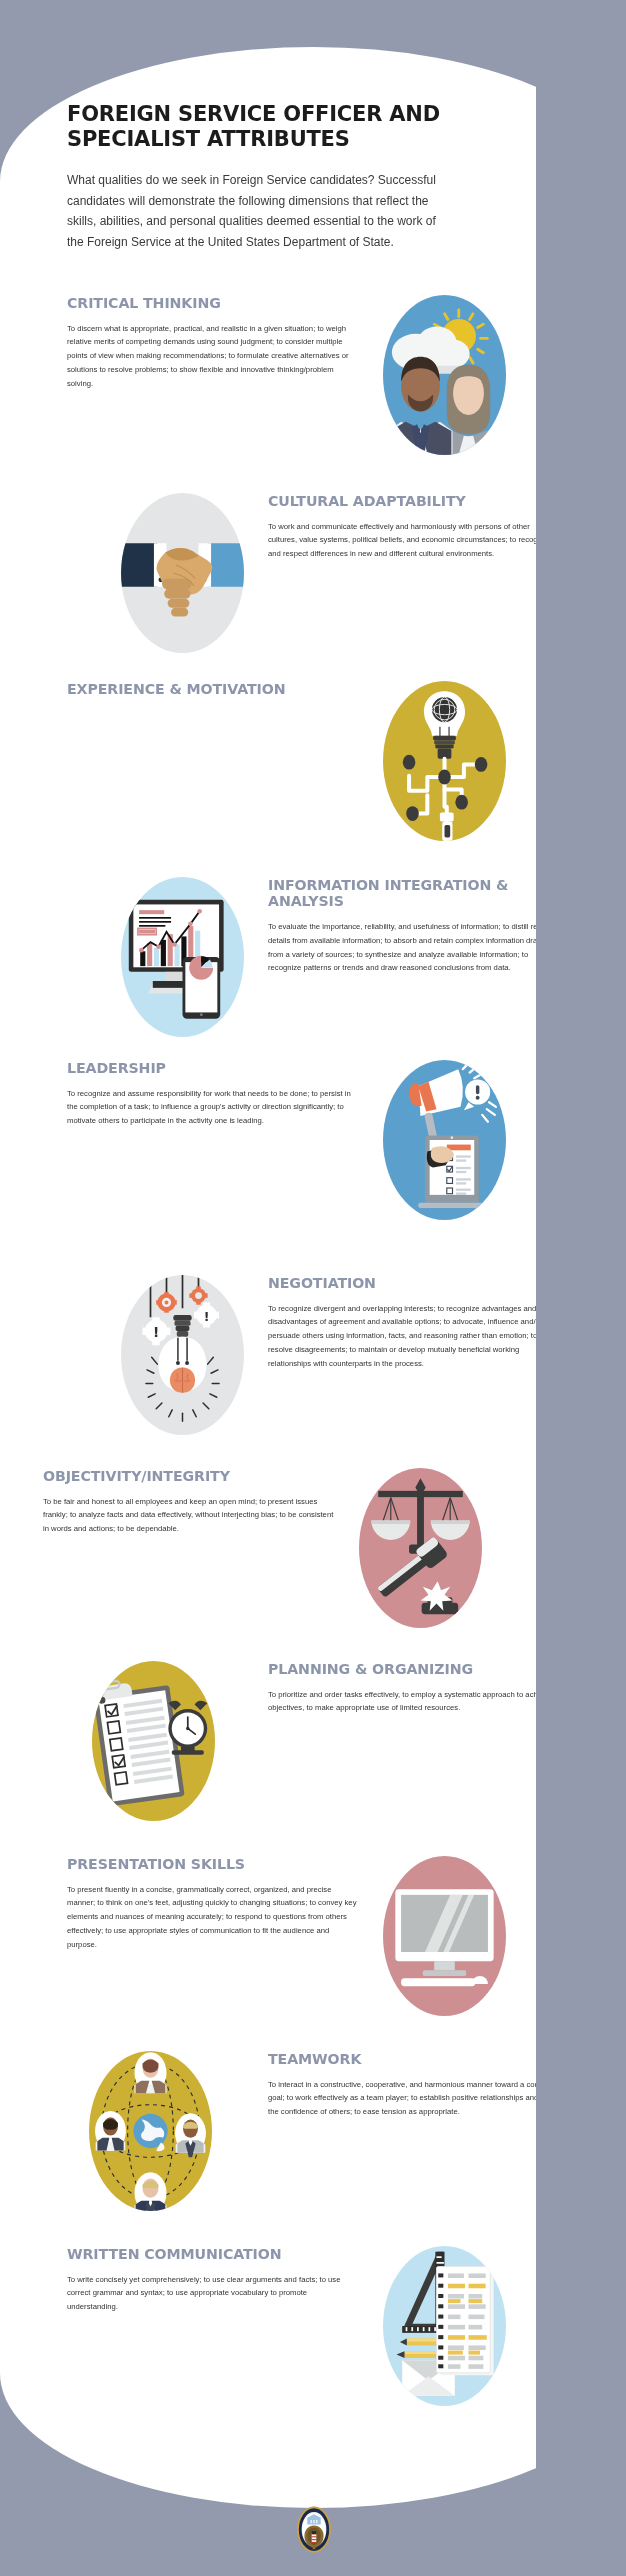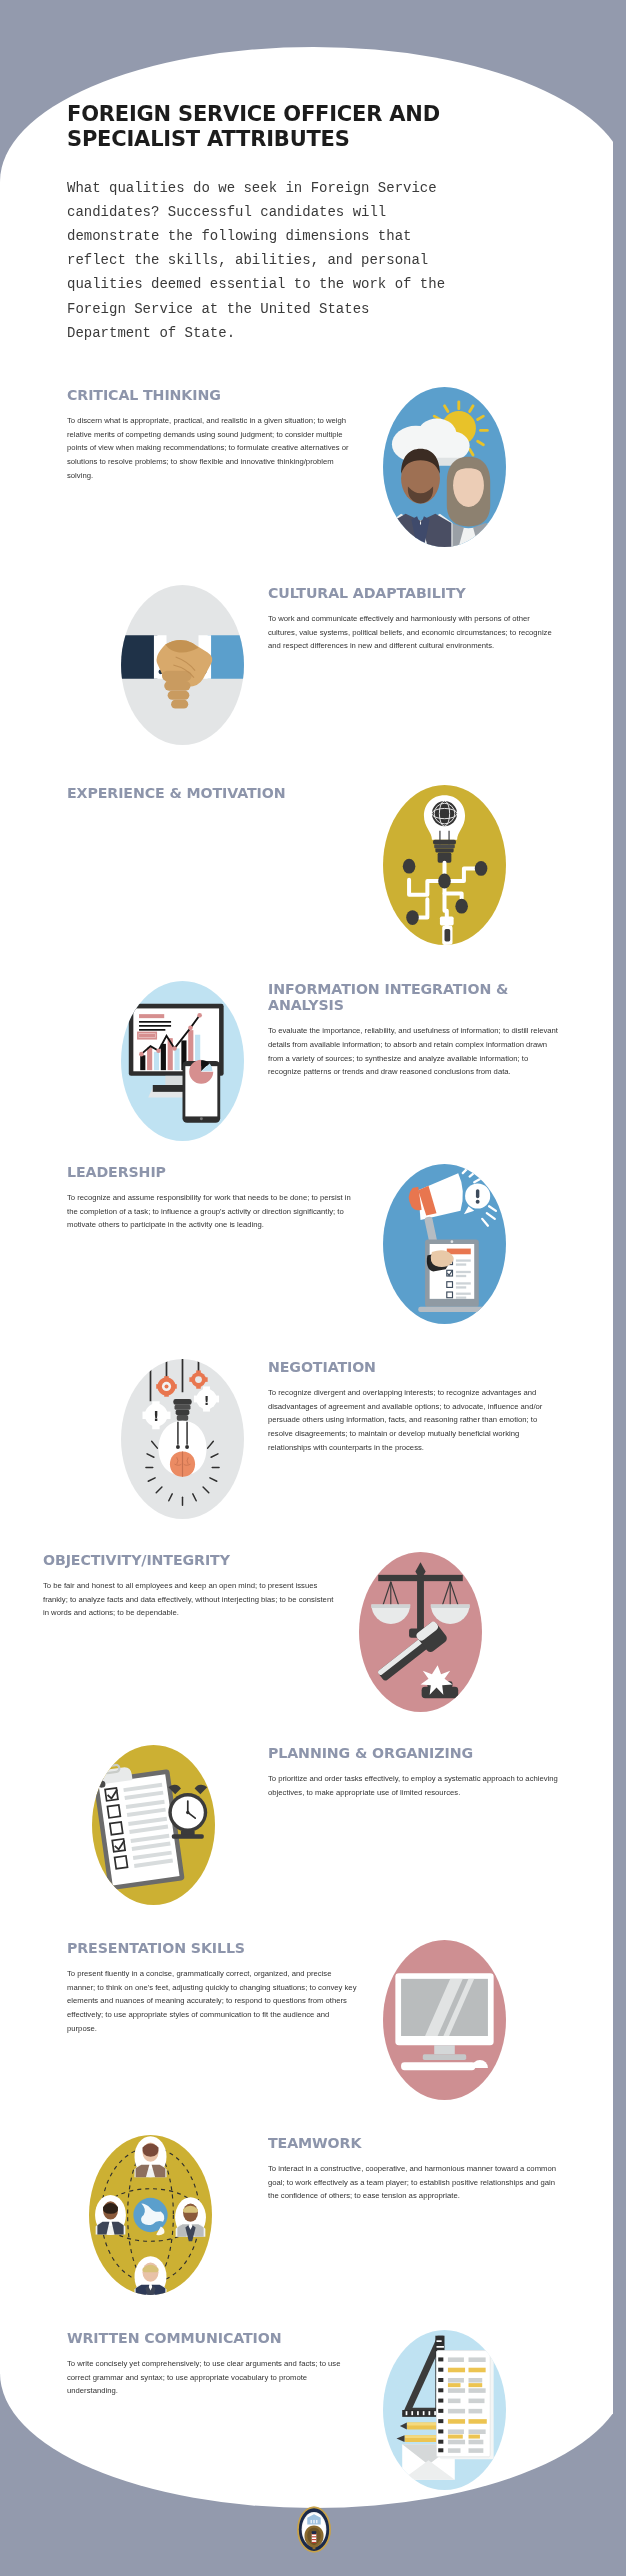--- a/index.html
+++ b/index.html
@@ -3,21 +3,21 @@
 <meta charset="utf-8">
 <style>
   * { box-sizing: border-box; margin: 0; padding: 0; }
   html, body {
     width: 627px;
     background: #939aad;
     font-family: "Liberation Sans", sans-serif;
   }
   .poster {
     position: relative;
-    width: 613px;
+    width: 536px;
     height: 2576px;
     background: #939aad;
     overflow: hidden;
   }
   
   .sheet {
     position: absolute;
     left: 0;
     top: 47px;
     width: 627px;
@@ -38,26 +38,25 @@
     font-family: "DejaVu Sans", sans-serif;
     font-weight: bold;
     font-size: 21px;
     line-height: 1.17;
     letter-spacing: -0.2px;
     color: #1c1c1c;
     text-transform: uppercase;
     max-width: 399px;
   }
   .intro {
-    margin-top: 25px;
-    font-size: 14px;
+    margin-top: 19px;
+    font-size: 12px;
     line-height: 1.72;
     color: #3a3a3a;
     max-width: 387px;
-    font-family: Liberation Mono, monospace;
   }
 
   
   .section {
     position: relative;
     display: flex;
     align-items: flex-start;
     padding: 0 67px 0 67px;
   }
   .section.left-text  { flex-direction: row; }
@@ -207,21 +206,21 @@
             </g>
             <g stroke="#bb8a4f" stroke-width="2" fill="none" opacity="0.8">
               <path d="M96 126 q22 8 34 24"></path>
               <path d="M92 140 q24 6 36 22"></path>
             </g>
           </svg>
         </div>
       </div>
     </div>
 
-    <div class="section left-text" style="margin-top:40px;">
+    <div class="section left-text" style="margin-top:28px;">
       <div class="textcol">
         <div class="sec-title">EXPERIENCE &amp; MOTIVATION</div>
       </div>
       <div class="iconcol">
         <div class="circle c-gold">
           <svg viewBox="0 0 216 280" preserveAspectRatio="xMidYMid slice">
             <path d="M108 18 c22 0 36 16 36 36 c0 20-14 28-14 42 h-44 c0-14-14-22-14-42 c0-20 14-36 36-36z" fill="#ffffff"></path>
             <circle cx="108" cy="50" r="22" fill="#333333"></circle>
             <g stroke="#f2f2f2" stroke-width="1.6" fill="none">
               <ellipse cx="108" cy="50" rx="22" ry="9"></ellipse>
@@ -357,21 +356,21 @@
               <rect x="128" y="225" width="26" height="4" fill="#cdd3d7"></rect>
                 <rect x="128" y="232" width="18" height="4" fill="#cdd3d7"></rect>
             </g>
             <path d="M78 160 q-4 24 10 28 l22-4 q10-12-2-20 l-14-8z" fill="#111" opacity="0.9"></path>
             <path d="M86 154 q22-8 34 4 q8 8 0 16 q-12 10-28 4 q-12-6-6-24z" fill="#e8c9a8"></path>
           </svg>
         </div>
       </div>
     </div>
 
-    <div class="section right-text" style="margin-top:35px;padding-left:12px;">
+    <div class="section right-text" style="margin-top:55px;padding-left:12px;">
       <div class="textcol">
         <div class="sec-title">NEGOTIATION</div>
         <div class="sec-body">To recognize divergent and overlapping interests; to recognize advantages and disadvantages of agreement and available options; to advocate, influence and/or persuade others using information, facts, and reasoning rather than emotion; to resolve disagreements; to maintain or develop mutually beneficial working relationships with counterparts in the process.</div>
       </div>
       <div class="iconcol">
         <div class="circle c-ltgray">
           <svg viewBox="0 0 216 280" preserveAspectRatio="xMidYMid slice">
             <g stroke="#2e2e2e" stroke-width="3">
               <line x1="52" y1="0" x2="52" y2="74"></line>
                 <line x1="80" y1="0" x2="80" y2="48"></line>

